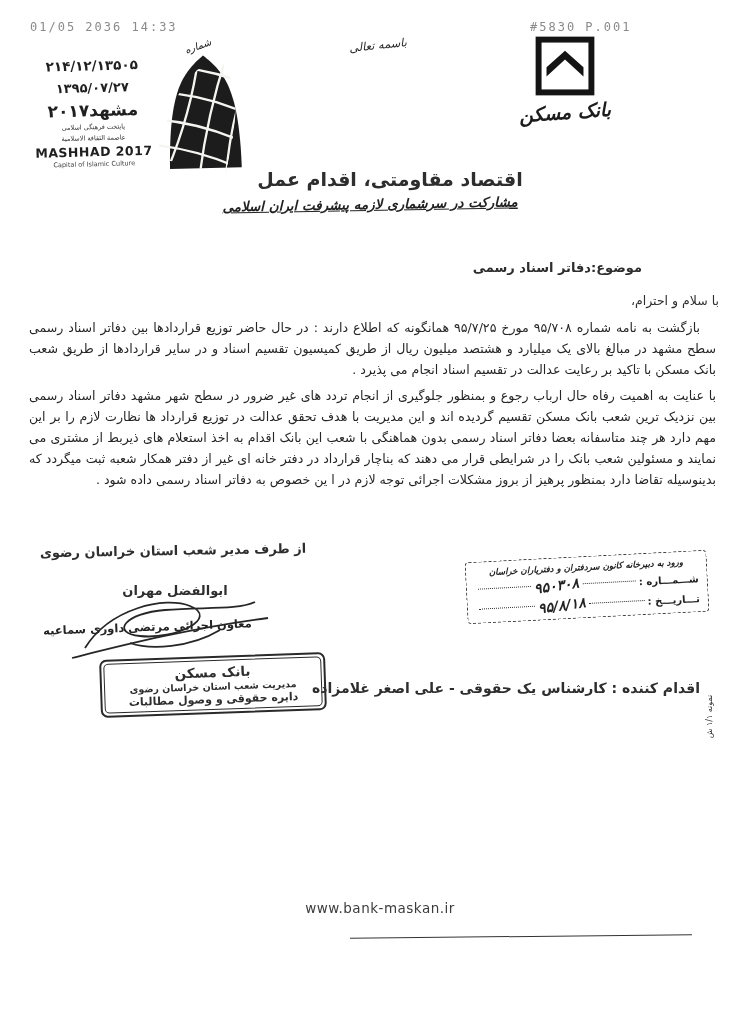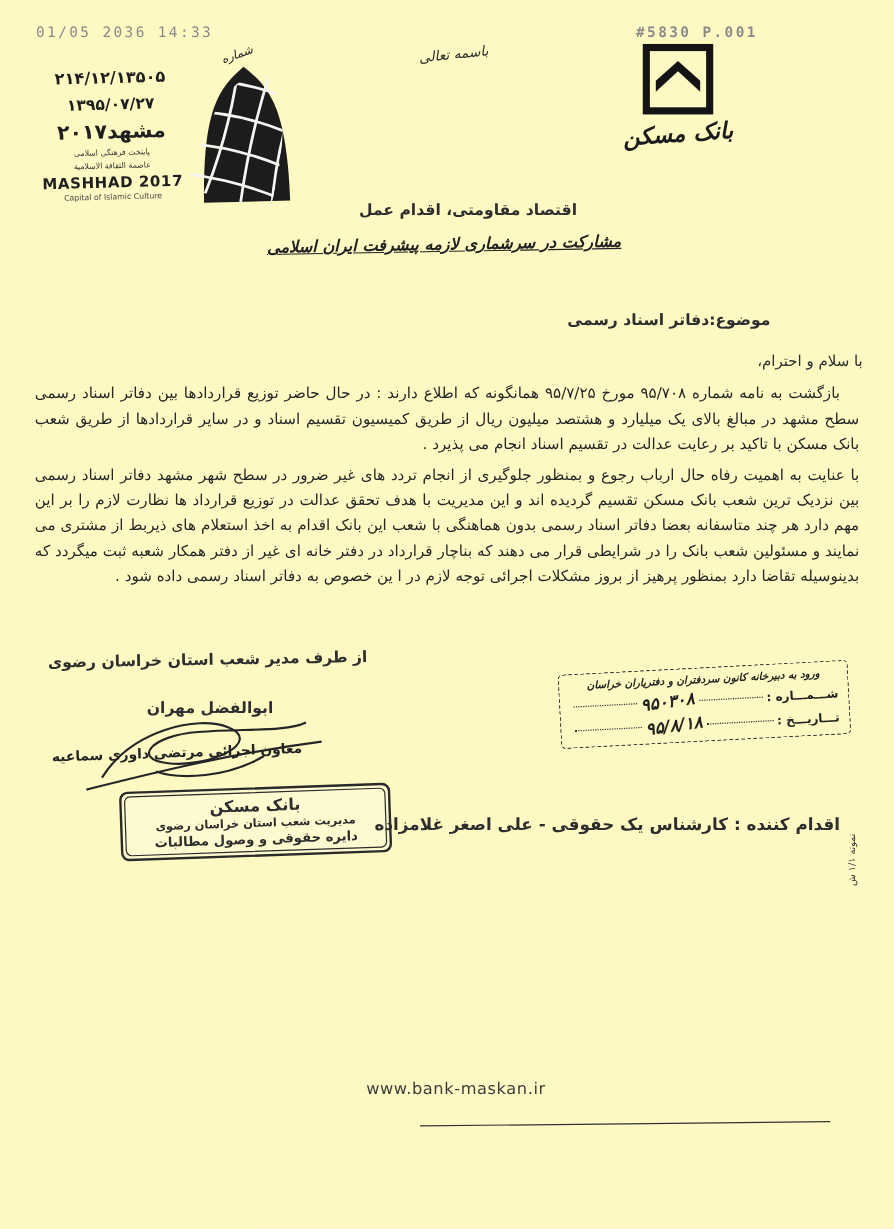--- a/index.html
+++ b/index.html
@@ -1,25 +1,25 @@
 <!DOCTYPE html>
 <html lang="fa"><head>
 <meta charset="utf-8">
 <style>
   html,body{margin:0;padding:0;background:#e8e8e6;}
   .page{
     position:relative;width:745px;height:1024px;margin:0 auto;
-    background:#fef9c3;overflow:hidden;
+    background:#ffffff;overflow:hidden;
     font-family:"DejaVu Sans",sans-serif;color:#2e2e2e;
   }
   
   .fax-left{position:absolute;top:20px;left:30px;font-family:"DejaVu Sans Mono",monospace;
     font-size:12px;color:#8a8a8a;letter-spacing:2px;}
   .fax-right{position:absolute;top:20px;left:530px;font-family:"DejaVu Sans Mono",monospace;
-    font-size:12px;color:#8a8a8a;letter-spacing:2px;font-weight:bold;}
+    font-size:12px;color:#8a8a8a;letter-spacing:2px;}
   
   .mashhad{position:absolute;top:48px;left:28px;width:225px;height:135px;transform:rotate(-1.5deg);color:#1f1f1f;}
   .mashhad .nums{position:absolute;top:8px;left:0;width:130px;text-align:center;direction:rtl;}
   .mashhad .ref{font-weight:bold;font-size:13.5px;letter-spacing:1px;}
   .mashhad .dt{font-weight:bold;font-size:13px;margin-top:7px;letter-spacing:1px;}
   .mashhad .city{font-weight:bold;font-size:17px;margin-top:5px;}
   .mashhad .tiny{font-size:6.5px;margin-top:3px;color:#333;}
   .mashhad .en{font-weight:bold;font-size:12.5px;margin-top:2px;font-family:"DejaVu Sans",sans-serif;letter-spacing:.5px;}
   .mashhad .en2{font-size:6.5px;color:#444;margin-top:1px;}
   .mashhad .dome{position:absolute;top:0;left:128px;width:97px;height:132px;}
@@ -28,21 +28,21 @@
   
   .basmala{position:absolute;top:38px;left:318px;width:120px;text-align:center;
     font-style:italic;font-size:11.5px;color:#2a2a2a;transform:rotate(-6deg);line-height:1.3;direction:rtl;}
   
   .banklogo{position:absolute;top:33px;left:500px;width:130px;text-align:center;}
   .banklogo svg{width:66px;height:66px;display:block;margin:0 auto;}
   .banklogo .bname{font-size:19px;font-weight:bold;font-style:italic;color:#1c1c1c;
     margin-top:2px;direction:rtl;transform:rotate(-4deg);}
   
   .slogan1{position:absolute;top:168px;left:180px;width:420px;text-align:center;
-    font-weight:bold;font-size:13px;direction:rtl;}
+    font-weight:bold;font-size:19px;direction:rtl;}
   .slogan2{position:absolute;top:196px;left:150px;width:440px;text-align:center;
     font-weight:bold;font-style:italic;font-size:13.5px;direction:rtl;
     text-decoration:underline;color:#222;transform:rotate(-1deg);}
   
   .addressee{position:absolute;top:232px;right:98px;font-weight:bold;font-size:13.5px;direction:rtl;}
   .subject{position:absolute;top:260px;right:103px;font-weight:bold;font-size:13px;direction:rtl;text-align:right;}
   .salutation{position:absolute;top:293px;right:26px;font-size:12.5px;direction:rtl;margin-left:24px;}
   
   .body-text{position:absolute;top:312px;left:24px;width:697px;direction:rtl;
     text-align:justify;font-size:12.6px;line-height:21px;color:#262626;}

